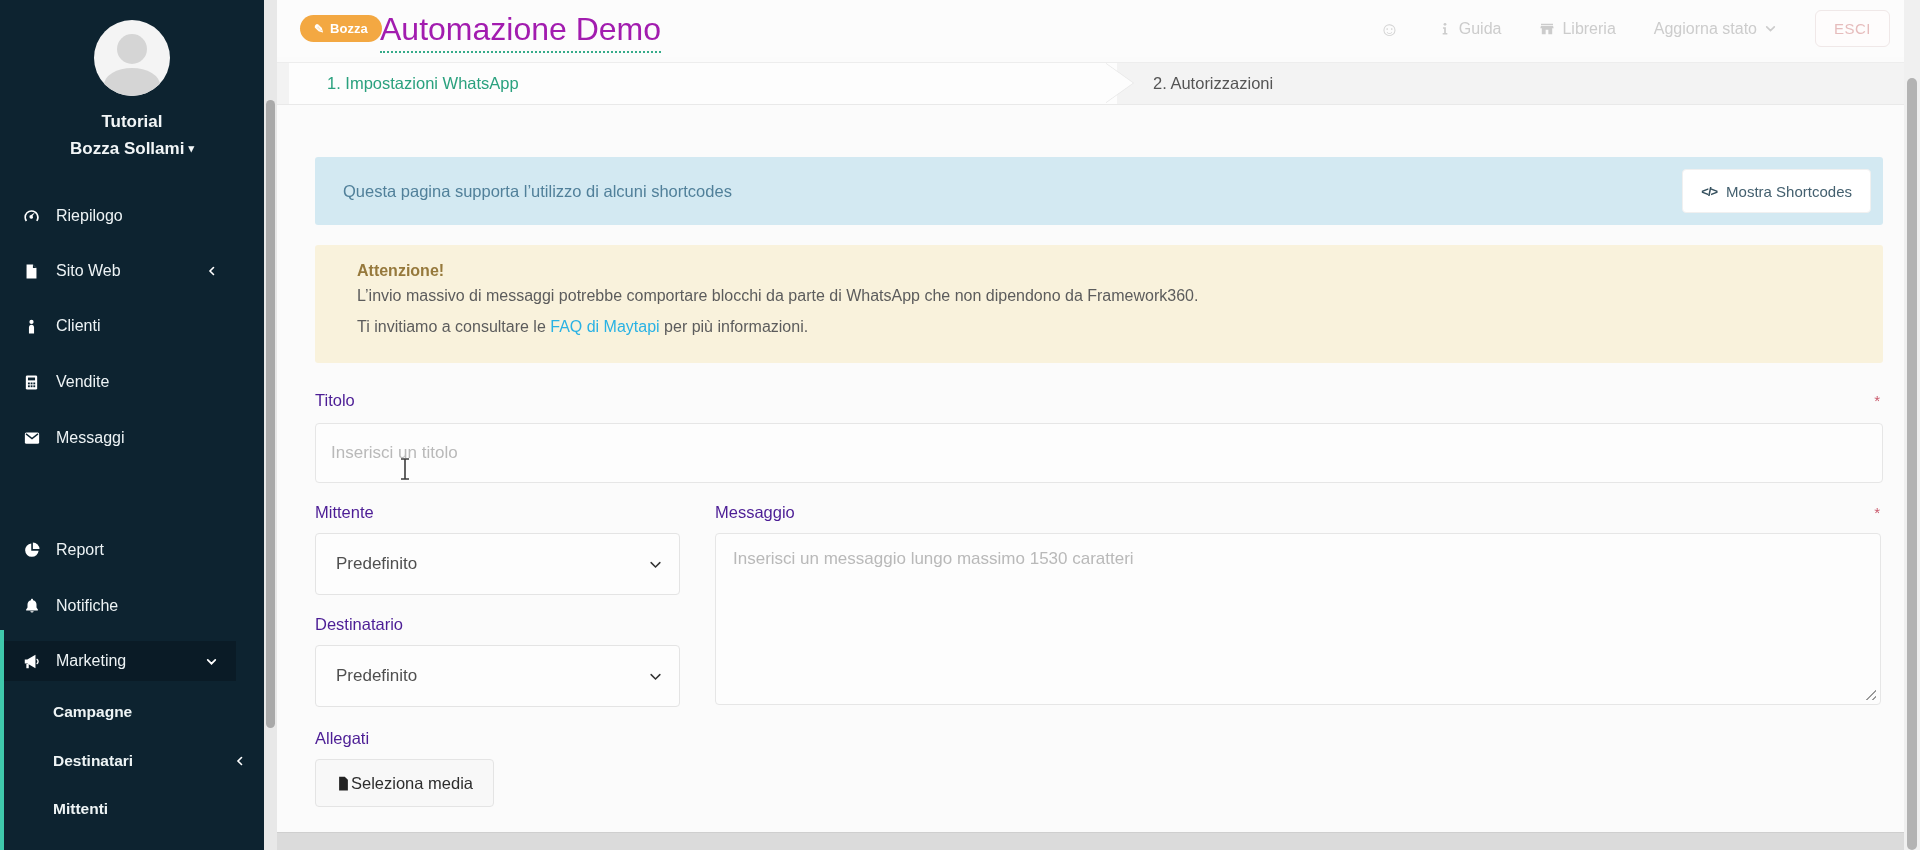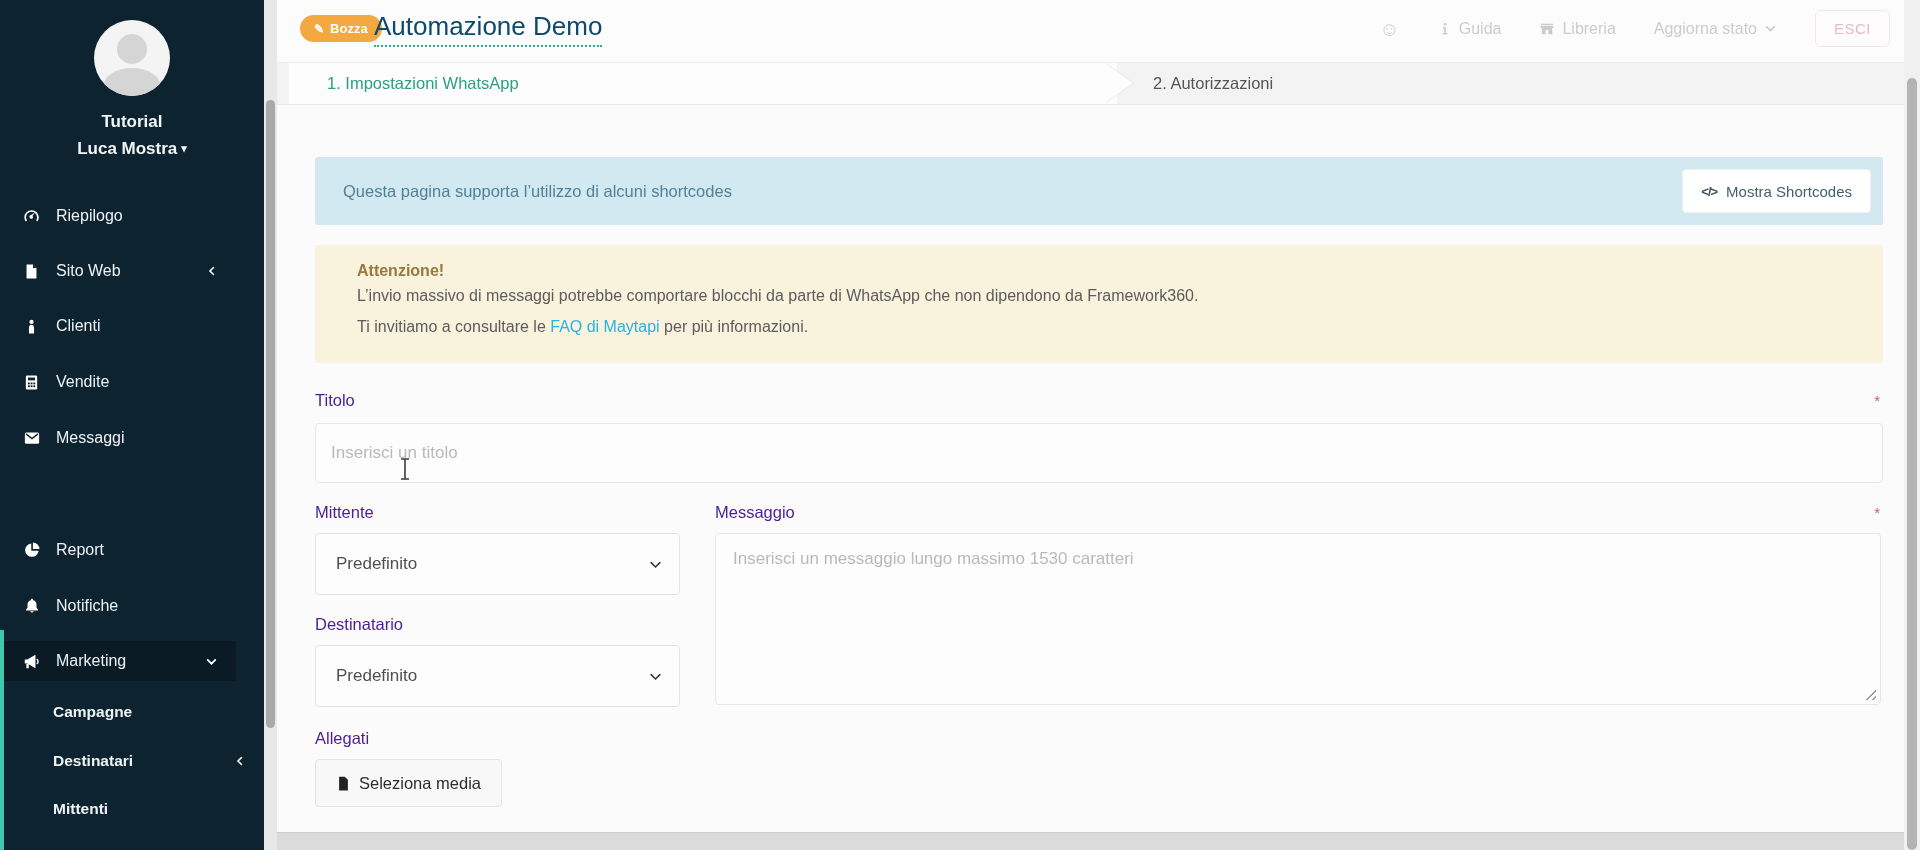--- a/index.html
+++ b/index.html
@@ -29,21 +29,21 @@
   .sb-thumb { position:absolute; left:2px; top:100px; width:9px; height:628px; background:#a9a9a9; border-radius:5px; }
 
   
   .main { position:absolute; left:277px; top:0; width:1643px; height:850px; background:#fbfbfb; }
 
   
   .header { position:absolute; left:0; top:0; width:1643px; height:57px; background:#fcfcfc; }
   .badge { position:absolute; left:23px; top:15px; height:27px; padding:0 14px; border-radius:14px;
            background:#f3a842; color:#fff; font-size:13px; font-weight:700; display:flex; align-items:center; gap:6px; }
   .badge .pencil { font-size:12px; }
-  .page-title { position:absolute; left:97px; top:11px; font-size:26px; color:#0c4a6e;
+  .page-title { position:absolute; left:103px; top:11px; font-size:32px; color:#a21caf;
                 border-bottom:2px dotted #35ab89; padding-bottom:3px; cursor:pointer; }
   .hdr-right { position:absolute; right:30px; top:0; height:57px; display:flex; align-items:center; gap:38px; color:#cccccc; font-size:16px; }
   .hdr-link { display:flex; align-items:center; gap:7px; cursor:pointer; color:#cccccc; }
   .smiley { font-size:20px; line-height:1; cursor:pointer; color:#d2d2d2; }
   .esci-btn { border:1px solid #f0e8e8; background:#fefcfc; color:#e6bcbc; border-radius:6px;
               padding:9px 18px; font-size:15px; text-transform:uppercase; letter-spacing:.5px; cursor:pointer; }
 
   
   .tabbar { position:absolute; left:0; top:62px; width:1643px; height:43px; background:#f3f3f3;
             border-top:1px solid #ededed; border-bottom:1px solid #e9e9e9; }
@@ -78,21 +78,21 @@
                 border-radius:4px; display:flex; align-items:center; padding:0 16px 0 20px; cursor:pointer; }
   .select-box .val { color:#4f4f4f; font-size:17px; }
   .select-box .sel-chev { margin-left:auto; display:flex; }
   .msg-area { position:absolute; left:438px; top:428px; width:1166px; height:172px; background:#fdfdfd;
               border:1px solid #e6e6e6; border-radius:4px; font-size:17px; color:#444; padding:15px 17px;
               resize:none; font-family:"Liberation Sans", sans-serif; }
   .msg-area::placeholder { color:#b9b9b9; }
   .resize-handle { position:absolute; left:1586px; top:582px; width:13px; height:13px;
                    background:linear-gradient(315deg, transparent 2px, #9a9a9a 2px 3.5px, transparent 3.5px 6px, #9a9a9a 6px 7.5px, transparent 7.5px); cursor:nwse-resize; }
   .media-btn { position:absolute; left:38px; top:654px; height:48px; background:#f8f8f8; border:1px solid #e4e4e4;
-               border-radius:4px; display:flex; align-items:center; gap:8px; padding:0 20px; cursor:pointer; }
+               border-radius:4px; display:flex; align-items:center; padding:0 20px; cursor:pointer; }
   .media-btn .lbl { font-size:16.5px; color:#2d2d2d; }
   .card-bottom { position:absolute; left:0; top:727px; width:1643px; height:18px; background:#dbdbdb; border-top:1px solid #cfcfcf; }
 
   .ibeam { position:absolute; left:121px; top:352px; }
 
   
   .pg-scroll { position:absolute; right:0; top:0; width:16px; height:850px; background:#f0f0f0; }
   .pg-thumb { position:absolute; right:3px; top:78px; width:10px; height:772px; background:#b3b3b3; border-radius:5px; }
 </style>
 </head>
@@ -100,21 +100,21 @@
 
 <div id="app">
 
   <nav class="sidebar">
     <div class="avatar">
       <div class="head"></div>
       <div class="body"></div>
     </div>
     <div class="ws-name">Tutorial</div>
     <div class="user-name">
-      <span>Luca Mostra</span><span class="dd">▾</span>
+      <span>Bozza Sollami</span><span class="dd">▾</span>
     </div>
 
     <div class="sb-item" style="top:196px">
       <span class="ico">
           <svg width="19" height="19" viewBox="0 0 24 24">
             <path fill="#fff" d="M12 4a9 9 0 0 0-9 9c0 1.9.6 3.7 1.6 5.2l1.8-1.1A7 7 0 1 1 19 13c0 1.4-.4 2.8-1.2 3.9l1.8 1.1A9 9 0 0 0 12 4z"></path>
             <path fill="#fff" d="M12 14.8a1.9 1.9 0 0 0 1.2-3.4l3.4-4.7-5.1 3.3a1.9 1.9 0 0 0 .5 4.8z"></path>
           </svg>
         </span>
       <span>Riepilogo</span>

